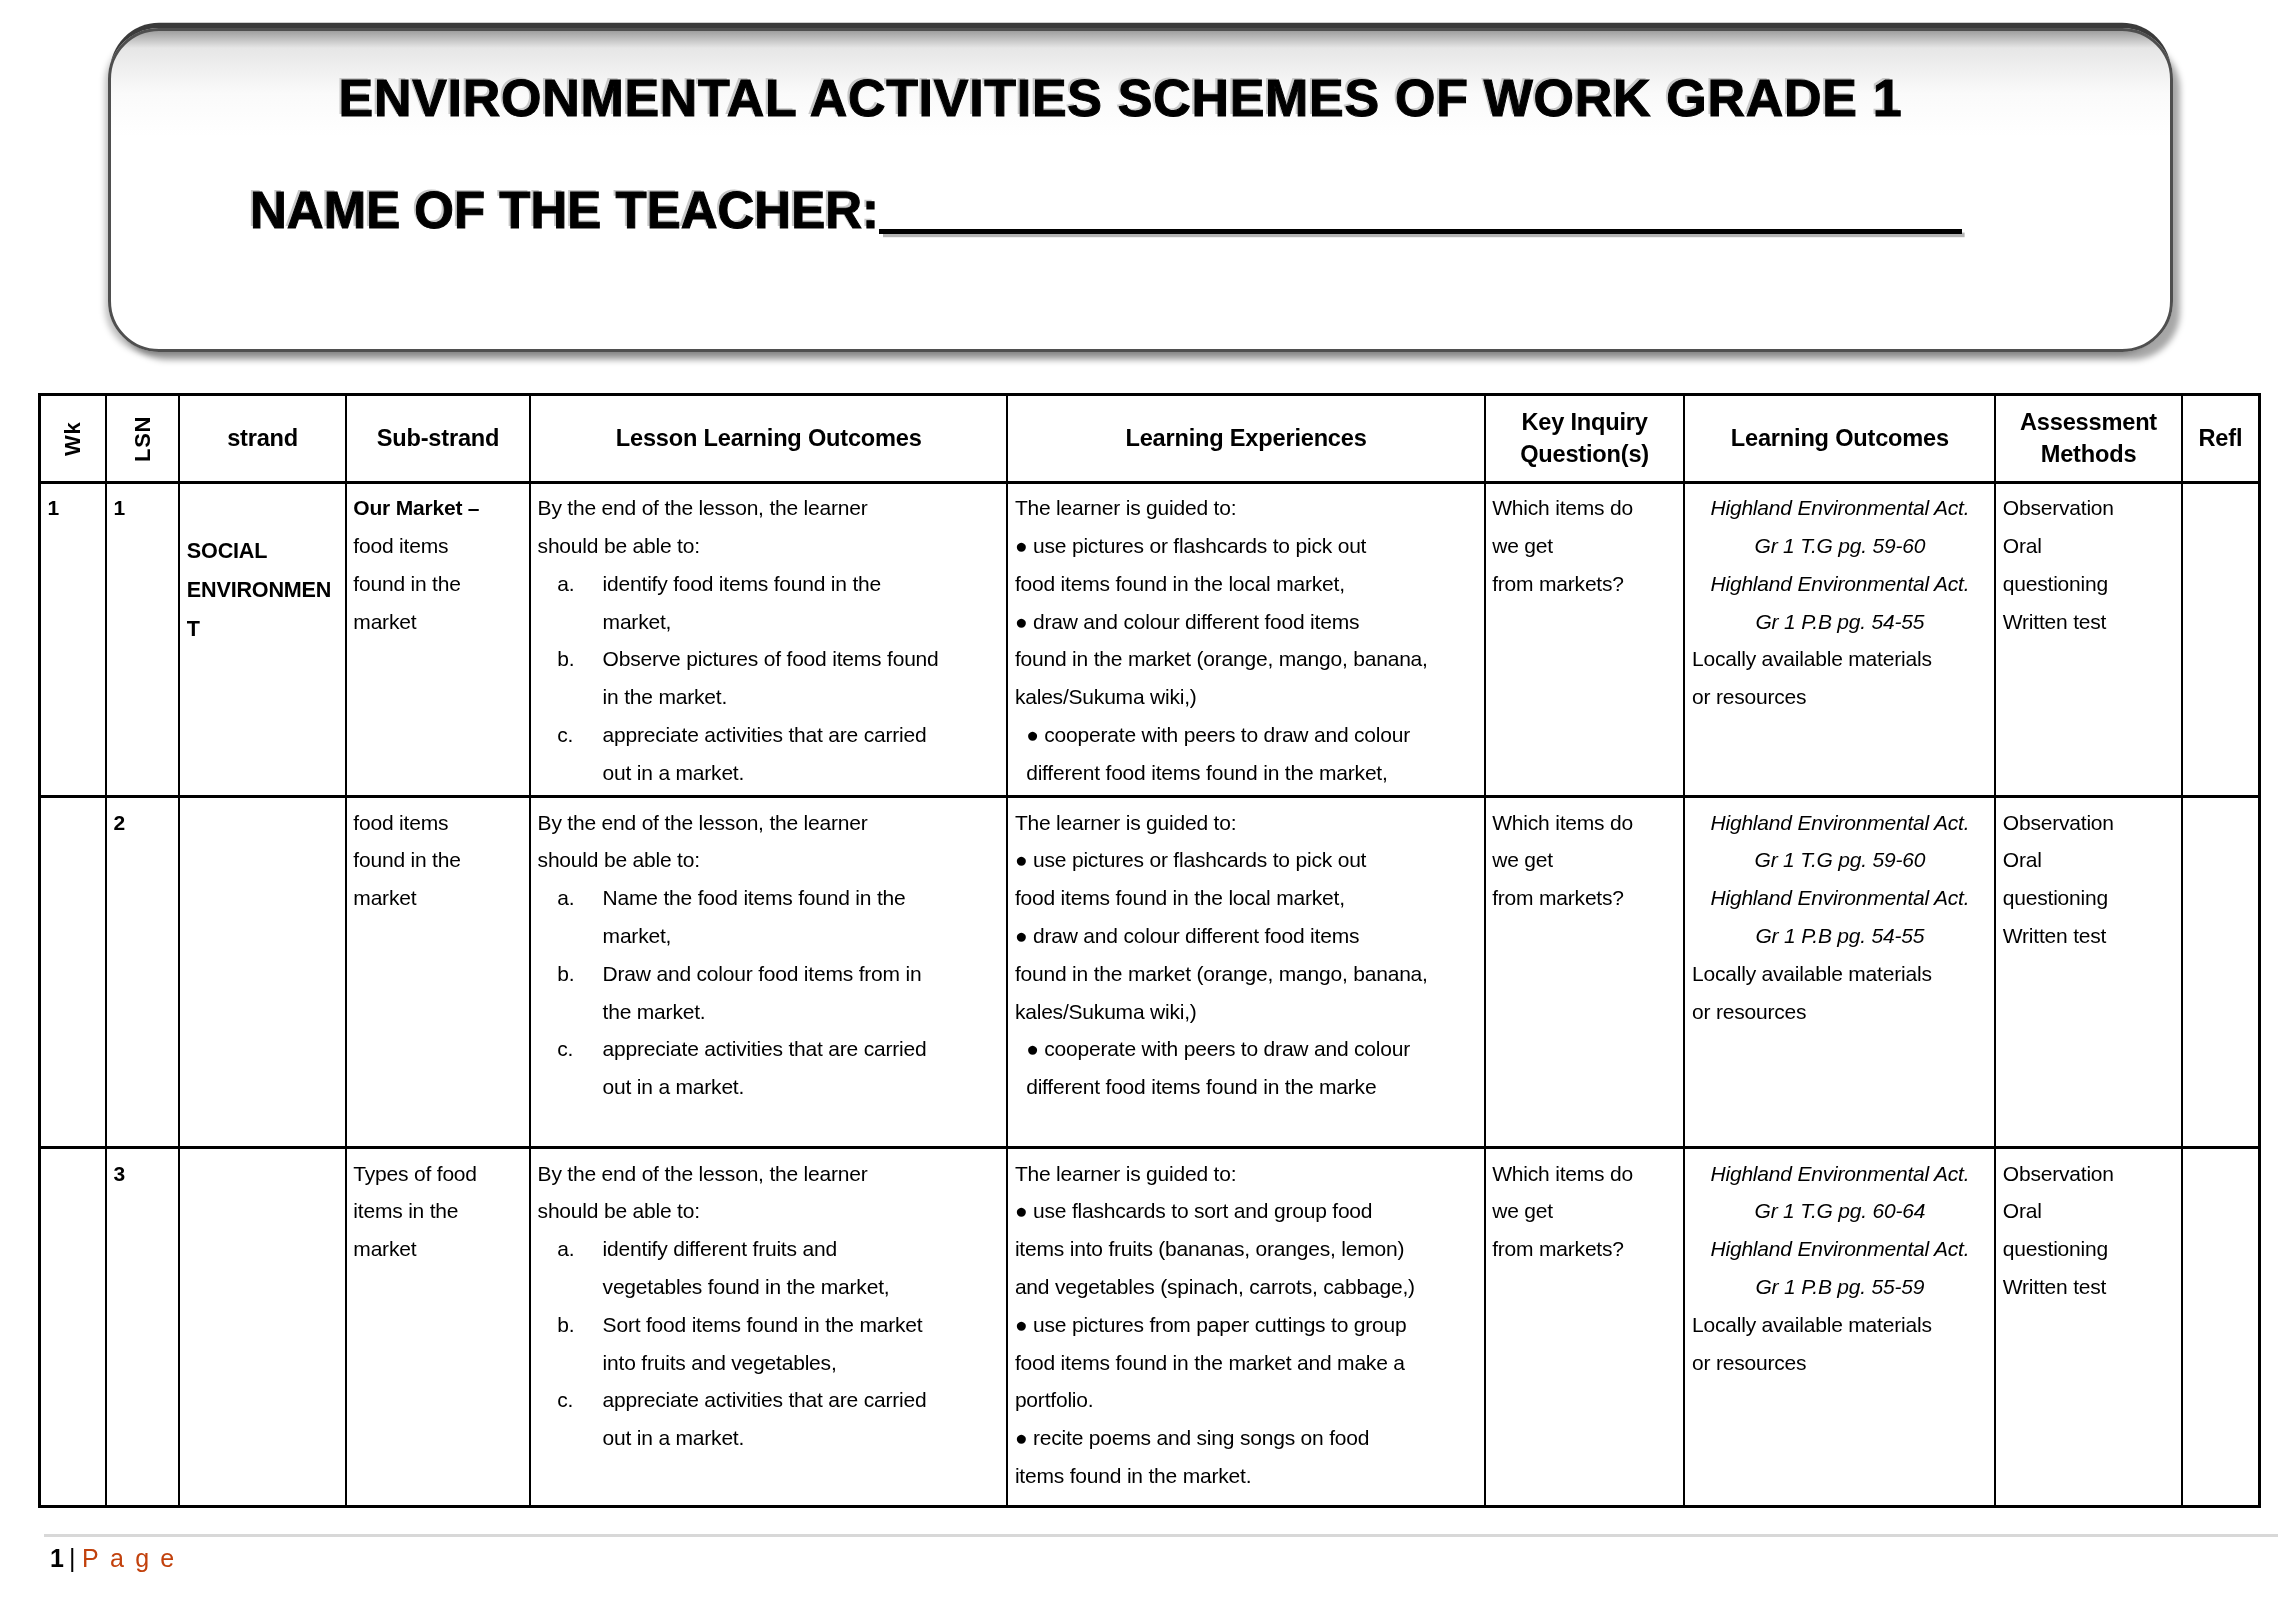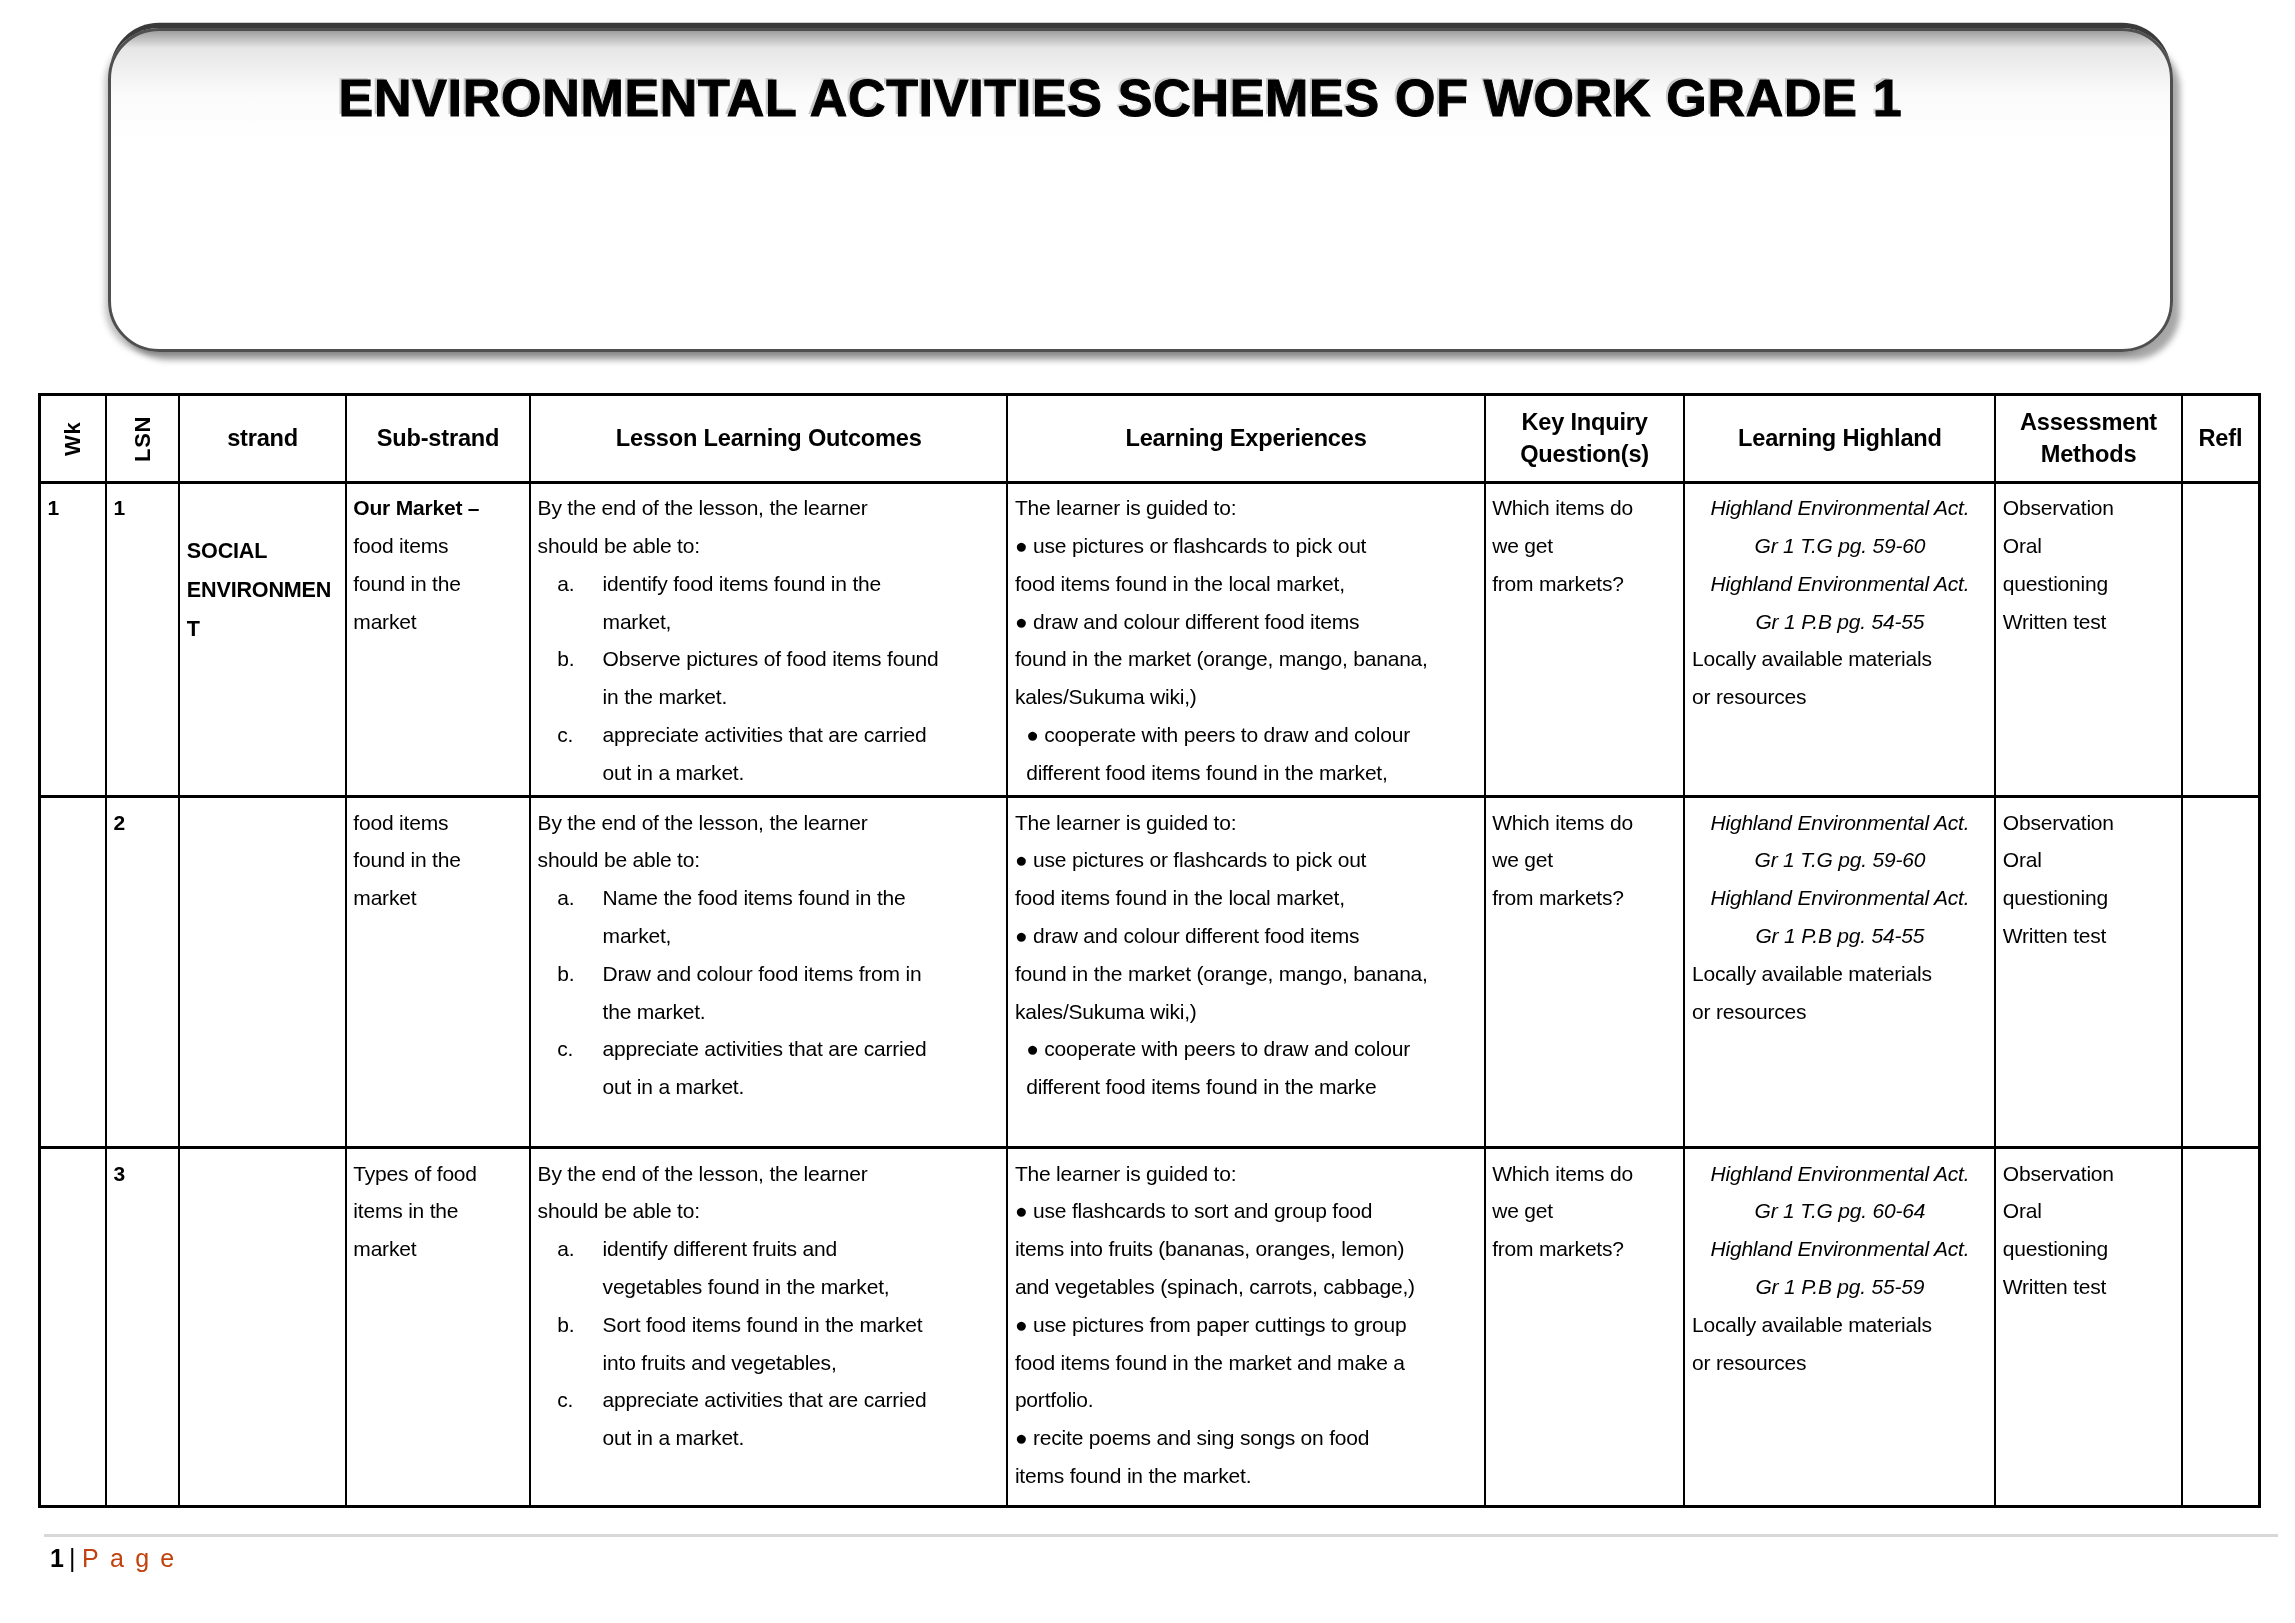--- a/index.html
+++ b/index.html
@@ -78,20 +78,24 @@
   .fsep  { margin:0 6.5px 0 5.2px; font-weight:normal; color:#000; }
   .fpage { color:#c2410c; letter-spacing:0.45em; }
 </style>
 </head>
 <body>
 
 <div class="page">
 
   <div class="header-box">
     <div class="doc-title">ENVIRONMENTAL ACTIVITIES SCHEMES OF WORK GRADE 1</div>
+    <div class="fill-row">
+      <span class="fill-label">NAME OF THE TEACHER:</span>
+      <span class="blank-line teacher-line"></span>
+    </div>
   </div>
 
   <table class="schemes">
     <colgroup>
       <col style="width:3.0%">
         <col style="width:3.3%">
         <col style="width:7.5%">
         <col style="width:8.3%">
       <col style="width:21.5%">
         <col style="width:21.5%">
@@ -102,21 +106,21 @@
     </colgroup>
     <thead>
       <tr>
         <th><span class="vert">Wk</span></th>
         <th><span class="vert">LSN</span></th>
         <th>strand</th>
         <th>Sub-strand</th>
         <th>Lesson Learning Outcomes</th>
         <th>Learning Experiences</th>
         <th>Key Inquiry Question(s)</th>
-        <th>Learning Highland</th>
+        <th>Learning Outcomes</th>
         <th>Assessment Methods</th>
         <th>Refl</th>
       </tr>
     </thead>
     <tbody>
 
       <tr class="r1">
         <td class="num">1</td>
         <td class="num">1</td>
         <td>

